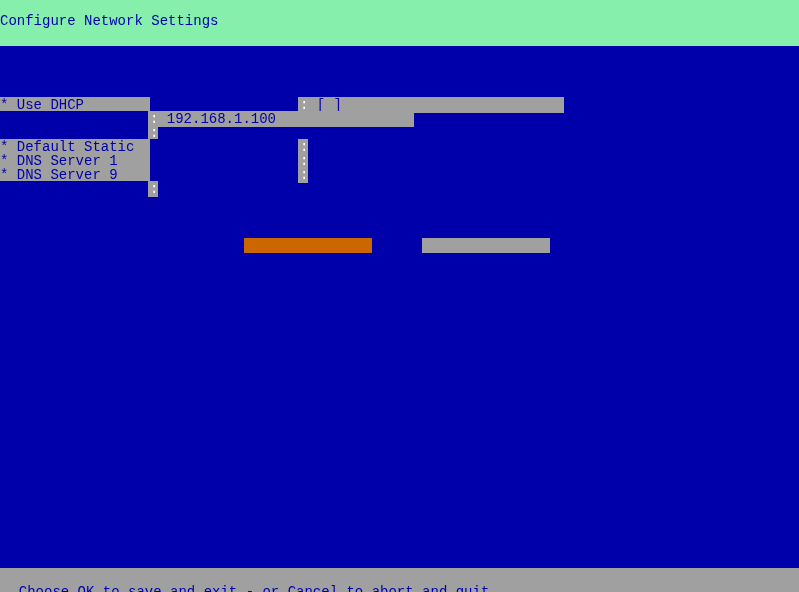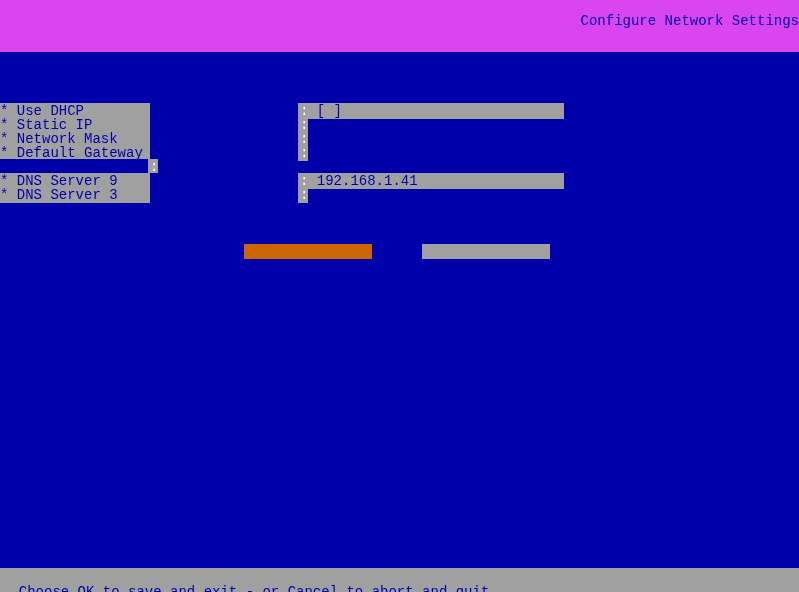--- a/index.html
+++ b/index.html
@@ -10,25 +10,25 @@
     body {
       width: 799px;
       height: 592px;
       background: #0000aa;
       font-family: 'Courier New', monospace;
       font-size: 14px;
       overflow: hidden;
       position: relative;
     }
     .title-bar {
-      background: #d946ef;
-      height: 52px;
+      background: #86efac;
+      height: 46px;
       display: flex;
       align-items: flex-start;
-      justify-content: flex-end;
+      justify-content: flex-start;
       padding-top: 13px;
     }
     .title-text {
       color: #0000aa;
       font-weight: normal;
     }
     .content-area {
       background: #0000aa;
       position: relative;
       height: 444px;
@@ -125,46 +125,44 @@
 
 <div class="content-area">
   <div class="fields-container">
     <div class="field-row">
       <span class="field-label">* Use DHCP</span>
       <span class="separator"> </span>
       <span class="sep-colon">:</span>
       <span class="field-value"> [ ]</span>
     </div>
     <div class="field-row">
-      <span class="field-label">* Static IP</span>
+      <span class="separator"> </span>
+      <span class="sep-colon">:</span>
+      <span class="field-value"> 192.168.1.100</span>
+    </div>
+    <div class="field-row">
       <span class="separator"> </span>
       <span class="sep-colon">:</span>
     </div>
     <div class="field-row">
-      <span class="field-label">* Network Mask</span>
+      <span class="field-label">* Default Static</span>
       <span class="separator"> </span>
       <span class="sep-colon">:</span>
     </div>
     <div class="field-row">
-      <span class="field-label">* Default Gateway</span>
-      <span class="separator"> </span>
-      <span class="sep-colon">:</span>
-    </div>
-    <div class="field-row">
+      <span class="field-label">* DNS Server 1</span>
       <span class="separator"> </span>
       <span class="sep-colon">:</span>
     </div>
     <div class="field-row">
       <span class="field-label">* DNS Server 9</span>
       <span class="separator"> </span>
       <span class="sep-colon">:</span>
-      <span class="field-value"> 192.168.1.41</span>
     </div>
     <div class="field-row">
-      <span class="field-label">* DNS Server 3</span>
       <span class="separator"> </span>
       <span class="sep-colon">:</span>
       <span class="field-value"></span>
     </div>
   </div>
 
   <div class="buttons-row">
     <div class="btn-ok">
       <span class="btn-bracket-left">&lt;</span>
       <span>OK</span>

